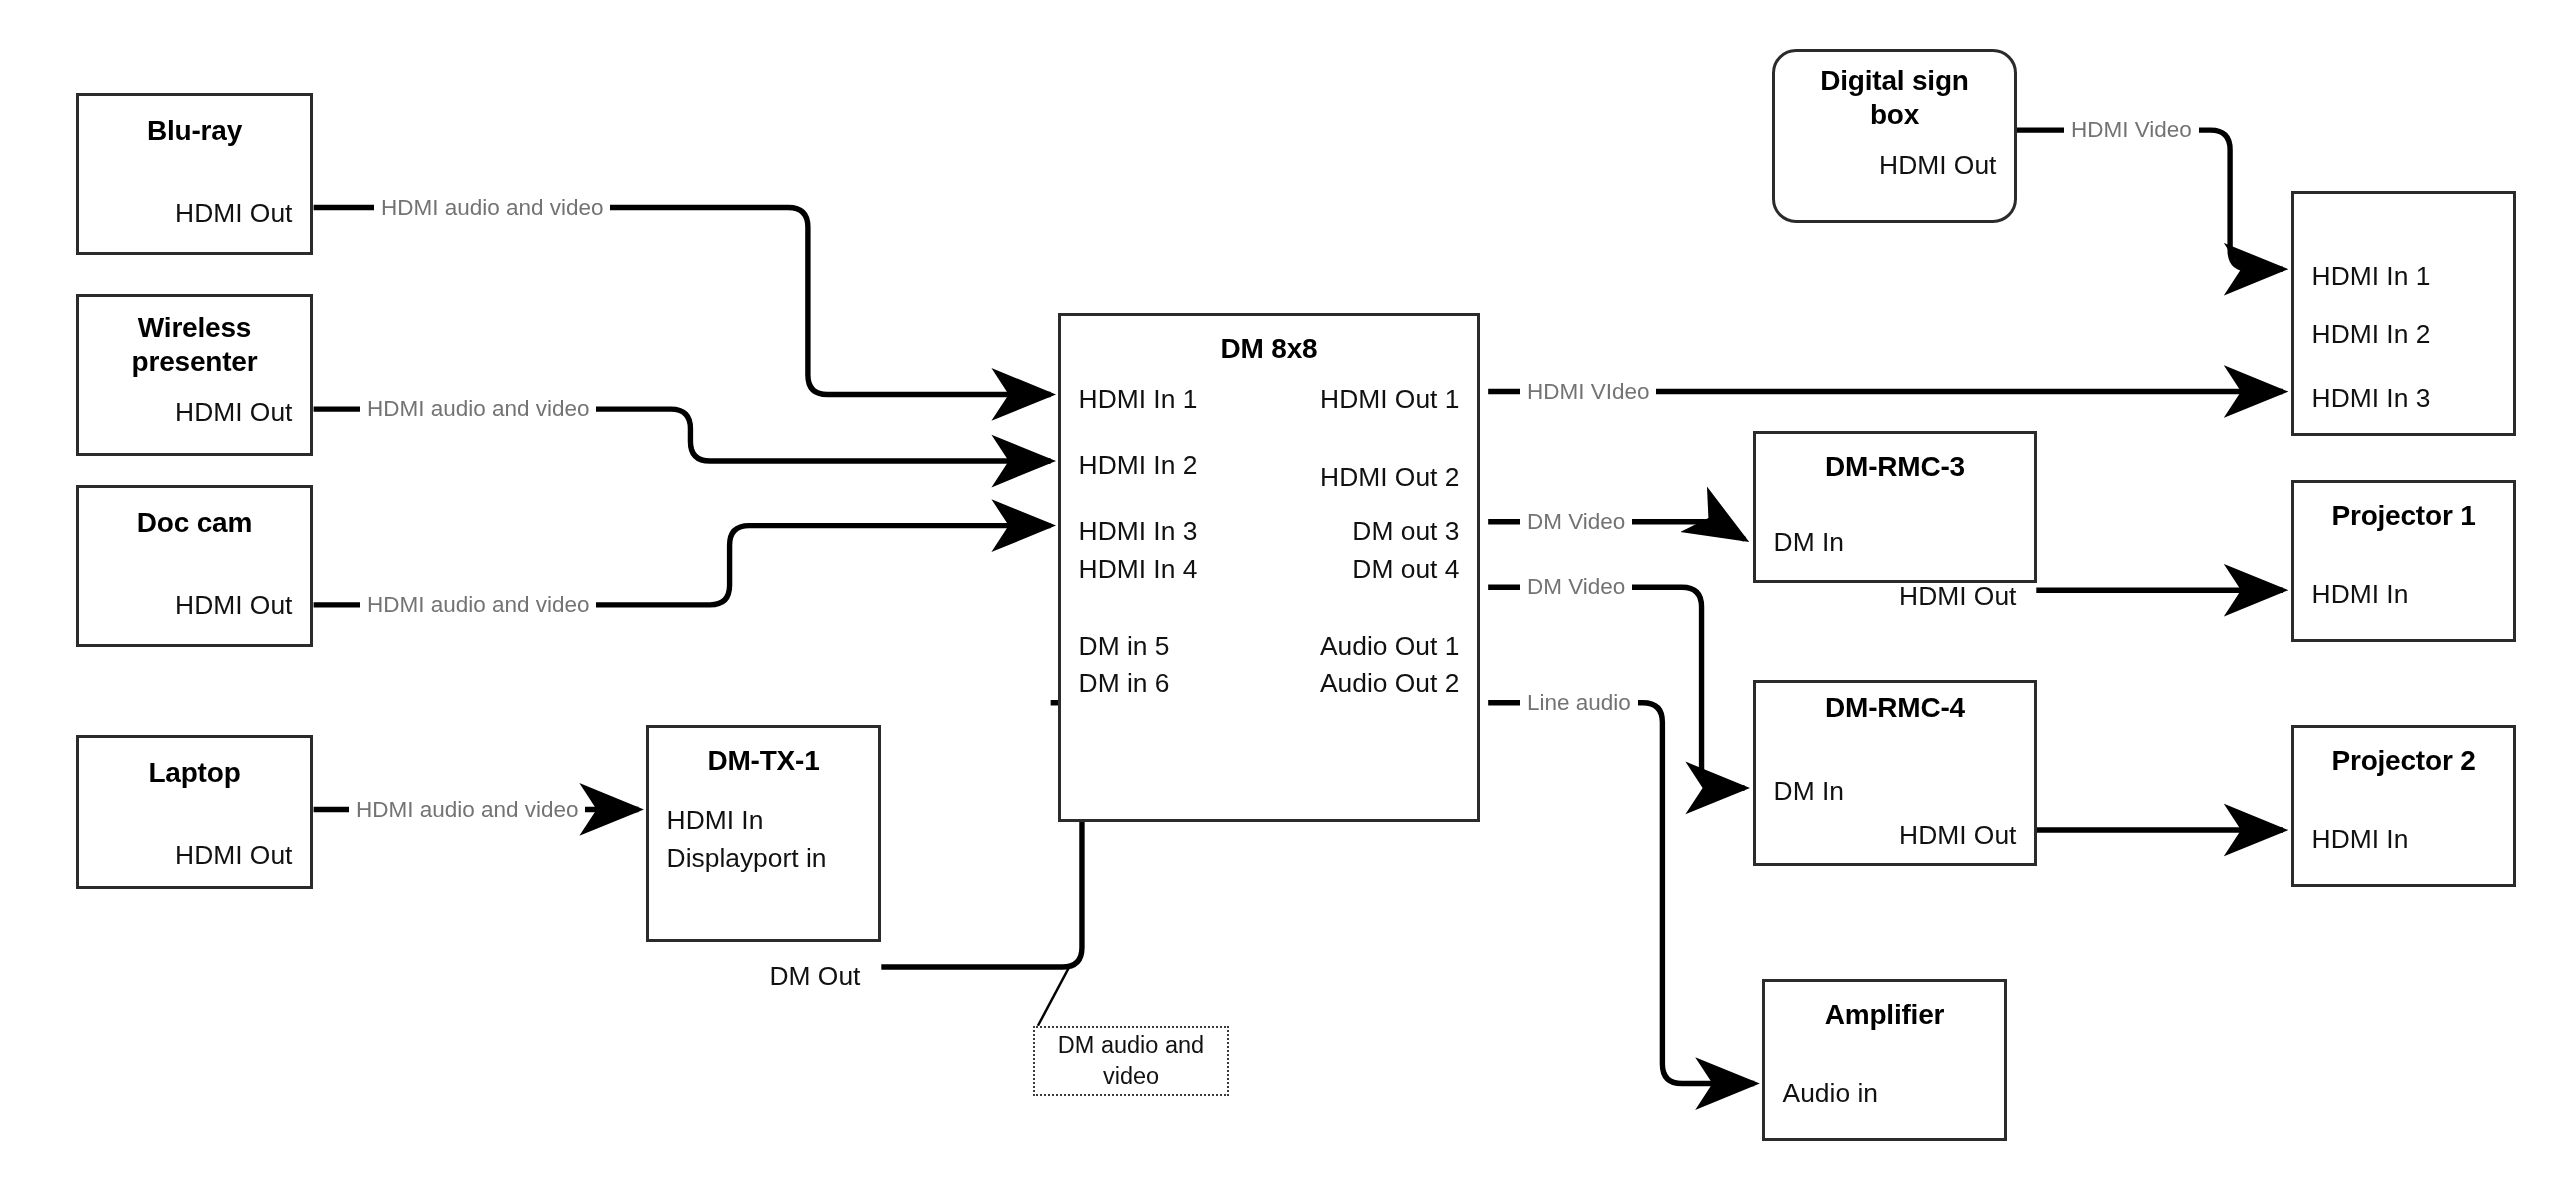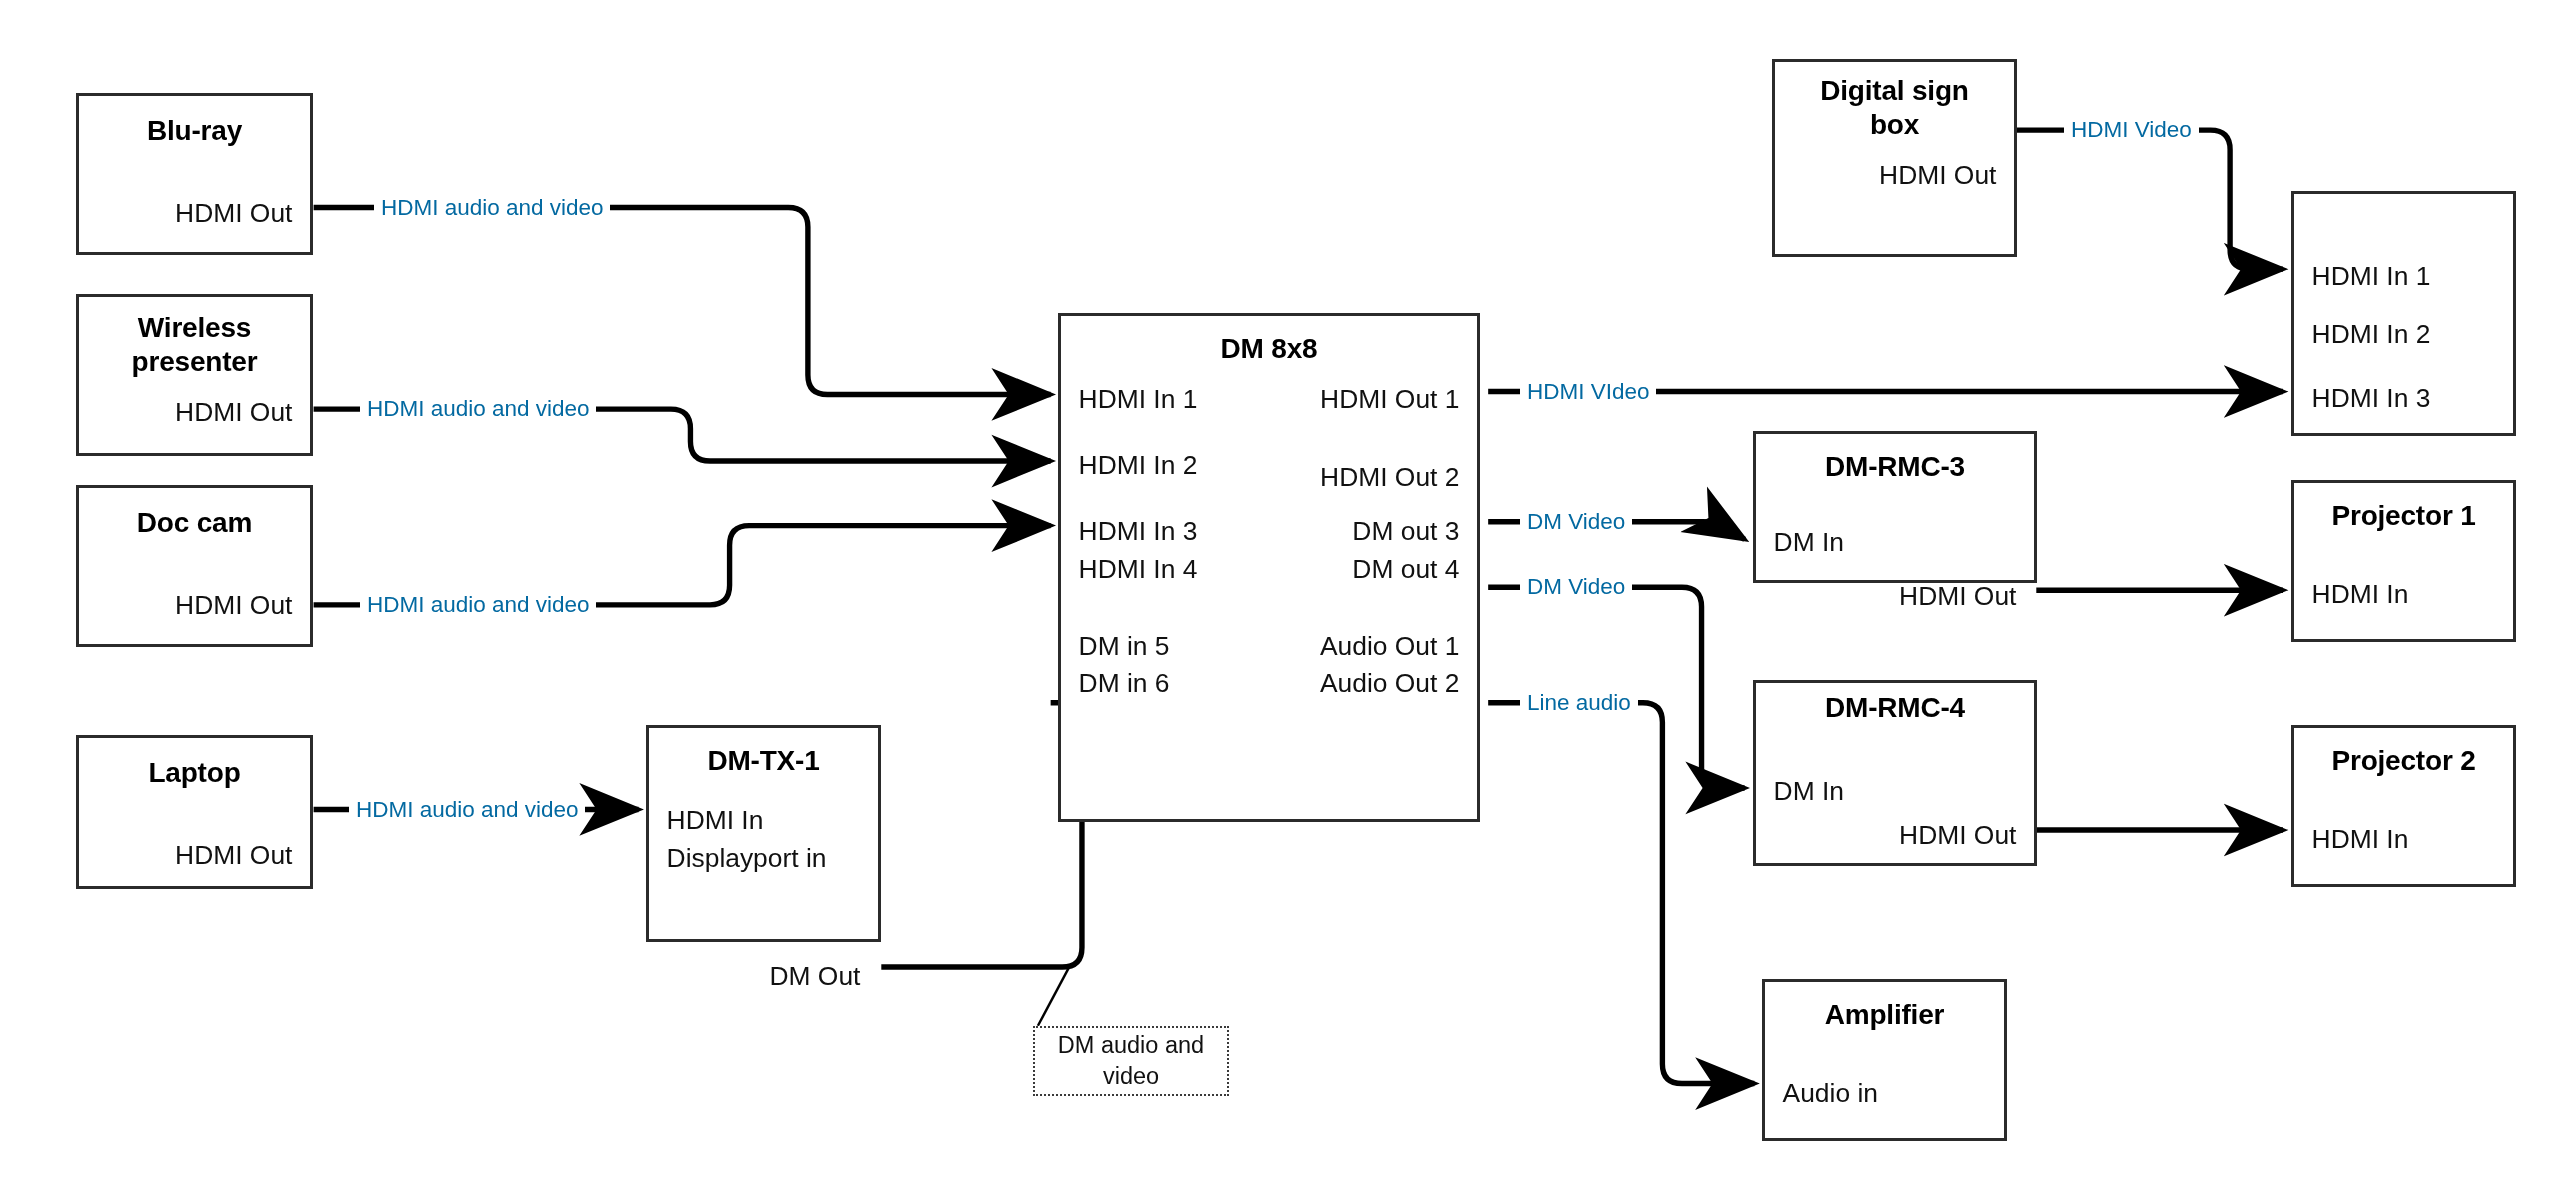--- a/index.html
+++ b/index.html
@@ -9,21 +9,21 @@
   svg.wires{position:absolute;left:0;top:0;width:2576px;height:1201px;pointer-events:none;}
   .node{position:absolute;box-sizing:border-box;border:3.9px solid #2b2b2b;background:#fff;}
   .node .title{font-weight:bold;font-size:28px;color:#000;text-align:center;line-height:1.22;letter-spacing:-0.2px;}
   .port{position:absolute;font-size:26.4px;color:#111;white-space:nowrap;line-height:1;}
   .port.l{left:17.6px;}
   .port.r{right:17.6px;}
   .titlewrap{position:absolute;left:0;right:0;}
   .callout{position:absolute;box-sizing:border-box;border:2px dotted #3a3a3a;background:#fff;
            font-size:23.5px;color:#111;text-align:center;line-height:1.3;
            display:flex;align-items:center;justify-content:center;padding:3.9px 5.9px;}
-  .elabel{position:absolute;font-size:22.5px;color:#0369a1;white-space:nowrap;background:#fff;
+  .elabel{position:absolute;font-size:22.5px;color:#737373;white-space:nowrap;background:#fff;
           padding:0 6.9px;line-height:1;transform:translateY(-50%);}
 </style>
 </head>
 <body>
 
 <div id="stage">
 
   <svg class="wires" viewBox="0 0 2631 1227">
     <defs>
       <marker id="ah" markerWidth="13" markerHeight="13" refX="11" refY="5.2" orient="auto" markerUnits="strokeWidth">
@@ -110,21 +110,21 @@
     <div class="port l" style="top:354px;">DM in 6</div>
 
     <div class="port r" style="top:70px;">HDMI Out 1</div>
     <div class="port r" style="top:148px;text-align:right;">HDMI Out 2</div>
     <div class="port r" style="top:202px;">DM out 3</div>
     <div class="port r" style="top:240px;">DM out 4</div>
     <div class="port r" style="top:317px;">Audio Out 1</div>
     <div class="port r" style="top:354px;">Audio Out 2</div>
   </div>
 
-  <div class="node" style="left:1772px;top:59px;width:245px;height:198px;">
+  <div class="node" style="left:1772px;top:49px;width:245px;height:174px;border-radius:24px;">
     <div class="titlewrap" style="top:11.7px;">
       <div class="title" style="padding:0 41px;">Digital sign box</div>
     </div>
     <div class="port r" style="top:100px;">HDMI Out</div>
   </div>
 
   <div class="node" style="left:2291px;top:191px;width:225px;height:245px;">
     <div class="port l" style="top:69px;">HDMI In 1</div>
     <div class="port l" style="top:127px;">HDMI In 2</div>
     <div class="port l" style="top:191px;">HDMI In 3</div>

